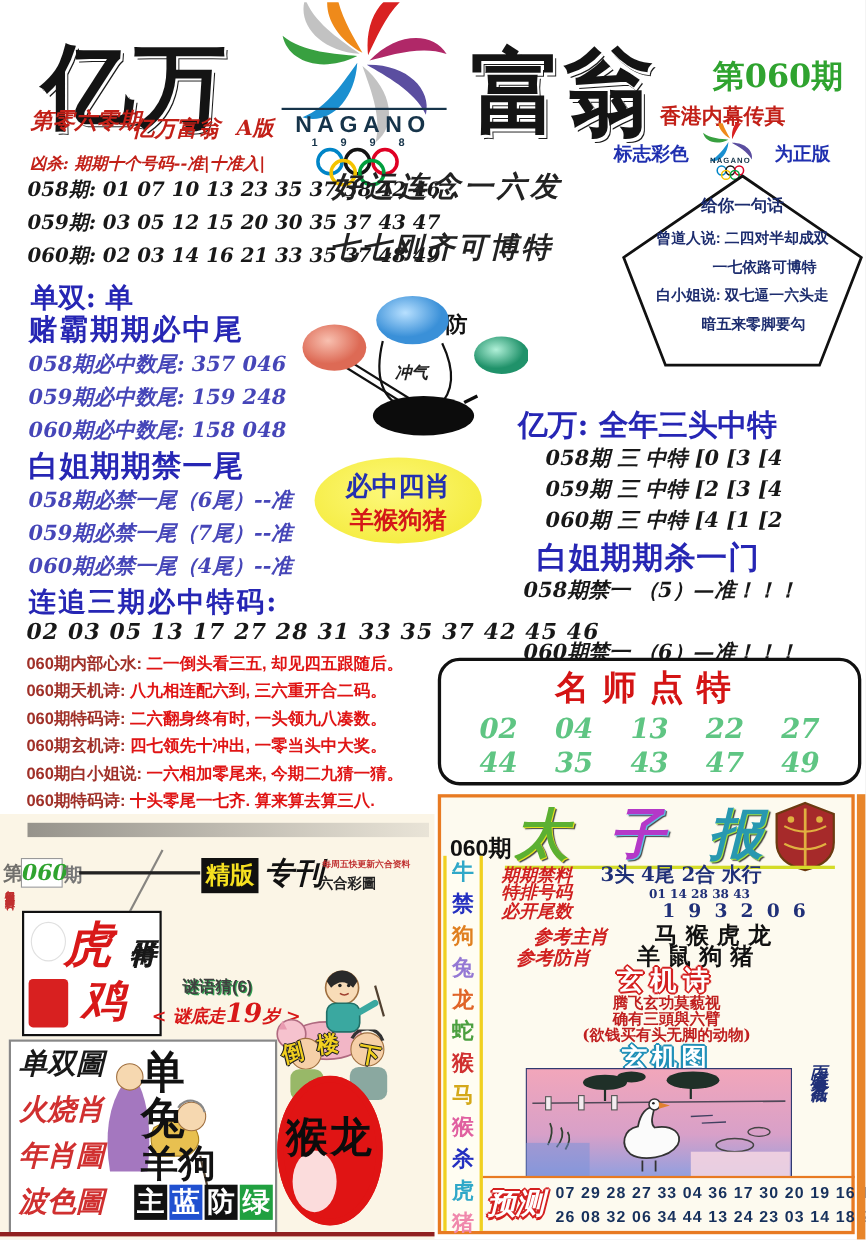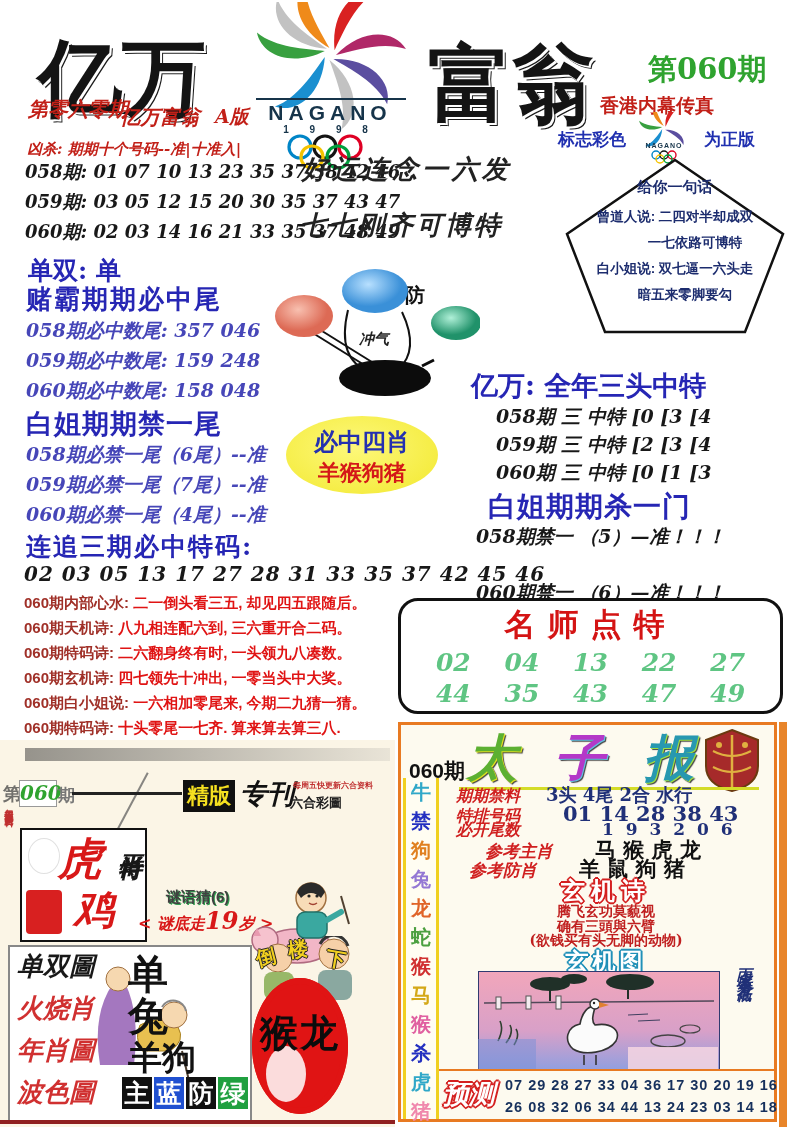--- a/index.html
+++ b/index.html
@@ -176,21 +176,21 @@
 
   <div class="abs" style="left:286px;top:416px;width:152px;height:78px;border-radius:50%;
        background:radial-gradient(ellipse at 45% 40%, #fdf87a, #f2e82e);text-align:center;">
     <div style="margin-top:10px;font-size:24px;font-weight:900;color:#2430b0;font-family:'DejaVu Serif',serif;">必中四肖</div>
     <div style="font-size:22px;font-weight:900;color:#d41818;font-family:'DejaVu Serif',serif;">羊猴狗猪</div>
   </div>
 
   <div class="abs blueh n" style="left:471px;top:368px;font-size:27px;">亿万: 全年三头中特</div>
   <div class="abs hw n" style="left:496px;top:404px;font-size:19px;color:#181818;">058期 三 中特 [0 [3 [4</div>
   <div class="abs hw n" style="left:496px;top:432px;font-size:19px;color:#181818;">059期 三 中特 [2 [3 [4</div>
-  <div class="abs hw n" style="left:496px;top:460px;font-size:19px;color:#181818;">060期 三 中特 [0 [1 [3</div>
+  <div class="abs hw n" style="left:496px;top:460px;font-size:19px;color:#181818;">060期 三 中特 [4 [1 [2</div>
 
   <div class="abs blueh n" style="left:488px;top:488px;font-size:28px;letter-spacing:1px;">白姐期期杀一门</div>
   <div class="abs hw n" style="left:476px;top:524px;font-size:19px;color:#181818;">058期禁一 （5）—准！！！</div>
   <div class="abs hw n" style="left:476px;top:580px;font-size:19px;color:#181818;">060期禁一 （6）—准！！！</div>
 
   <div class="abs" style="left:398px;top:598px;width:379px;height:110px;border:3.5px solid #111;border-radius:20px;background:#fff;">
     <div style="text-align:center;margin-top:3px;font-size:31px;font-weight:900;color:#d41414;letter-spacing:12px;font-family:'DejaVu Serif',serif;">名师点特</div>
     <div style="display:flex;justify-content:space-around;padding:0 18px;margin-top:2px;">
       <span class="hw" style="font-size:25px;color:#5fc583;">02</span>
       <span class="hw" style="font-size:25px;color:#5fc583;">04</span>
@@ -235,21 +235,21 @@
       <div class="zcell zc5">蛇</div>
       <div class="zcell zc6">猴</div>
       <div class="zcell zc7">马</div>
       <div class="zcell zc8">猴</div>
       <div class="zcell zc9">杀</div>
       <div class="zcell zc10">虎</div>
       <div class="zcell zc11">猪</div>
     </div>
 
     <div class="abs n" style="left:55px;top:58px;font-size:16px;"><span class="tzlabel">期期禁料</span><span class="tzval" style="margin-left:26px;font-size:18px;">3头  4尾  2合  水行</span></div>
-    <div class="abs n" style="left:55px;top:76px;font-size:16px;"><span class="tzlabel">特排号码</span><span class="tzval" style="margin-left:43px;font-size:21px;">01 14 28 38 43</span></div>
+    <div class="abs n" style="left:55px;top:76px;font-size:16px;"><span class="tzlabel">特排号码</span><span class="tzval" style="margin-left:70px;font-size:11px;">01 14 28 38 43</span></div>
     <div class="abs n" style="left:55px;top:94px;font-size:16px;"><span class="tzlabel">必开尾数</span><span class="tzval" style="margin-left:82px;font-size:17px;letter-spacing:3px;">1 9 3 2 0 6</span></div>
     <div class="abs n" style="left:84px;top:111px;font-size:17px;"><span class="tzlabel">参考主肖</span><span style="margin-left:42px;font-size:21px;font-weight:900;color:#111;font-family:'DejaVu Serif',serif;">马 猴 虎 龙</span></div>
     <div class="abs n" style="left:68px;top:130px;font-size:17px;"><span class="tzlabel">参考防肖</span><span style="margin-left:42px;font-size:21px;font-weight:900;color:#111;font-family:'DejaVu Serif',serif;">羊 鼠 狗 猪</span></div>
 
     <div class="abs n" style="left:40px;top:178px;width:330px;text-align:center;font-size:14px;font-weight:900;color:#c02020;font-family:'DejaVu Serif',serif;">腾飞玄功莫藐视</div>
     <div class="abs outline-red n" style="left:40px;top:150px;width:330px;text-align:center;font-size:24px;letter-spacing:6px;">玄机诗</div>
     <div class="abs n" style="left:40px;top:193px;width:330px;text-align:center;font-size:14px;font-weight:900;color:#c02020;font-family:'DejaVu Serif',serif;">确有三頭與六臂</div>
     <div class="abs n" style="left:40px;top:207px;width:330px;text-align:center;font-size:14px;font-weight:900;color:#c02020;font-family:'DejaVu Serif',serif;">(欲钱买有头无脚的动物)</div>
 
     <div class="abs outline-teal n" style="left:40px;top:221px;width:330px;text-align:center;font-size:23px;letter-spacing:4px;">玄机图</div>

